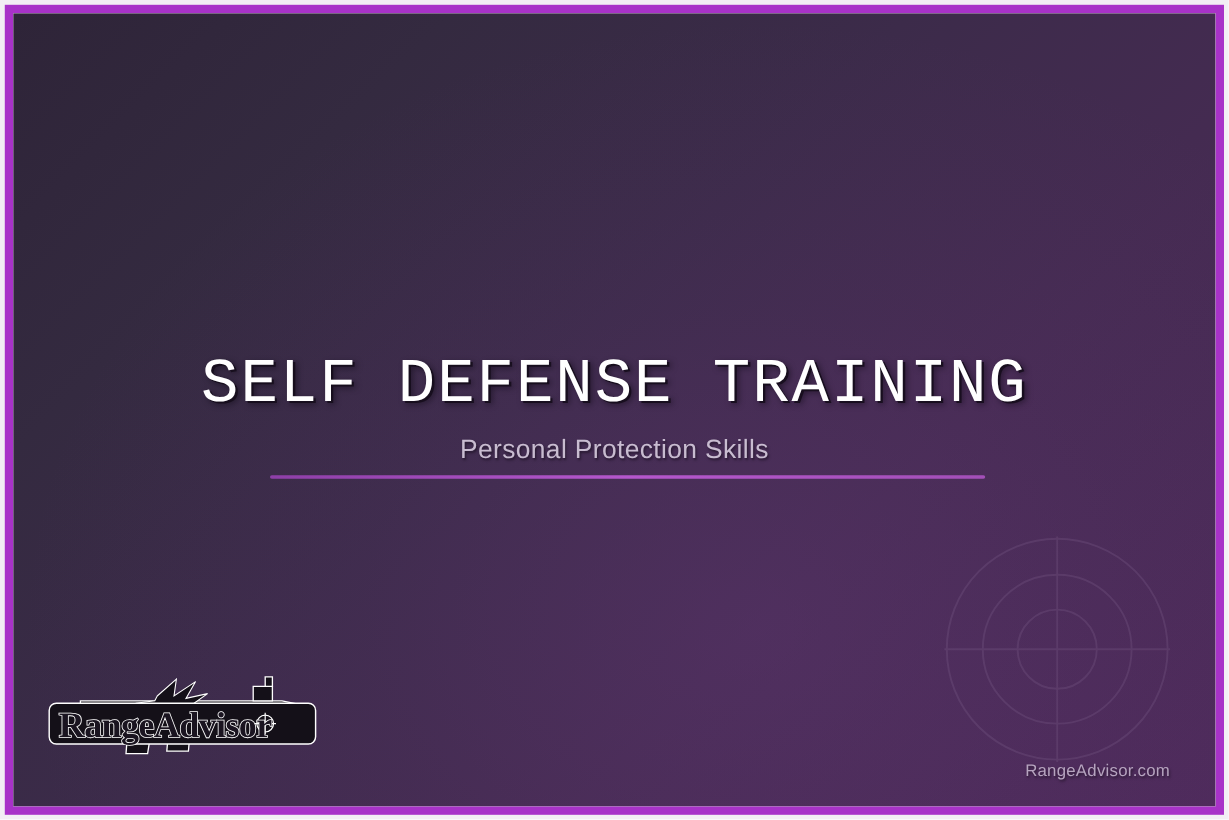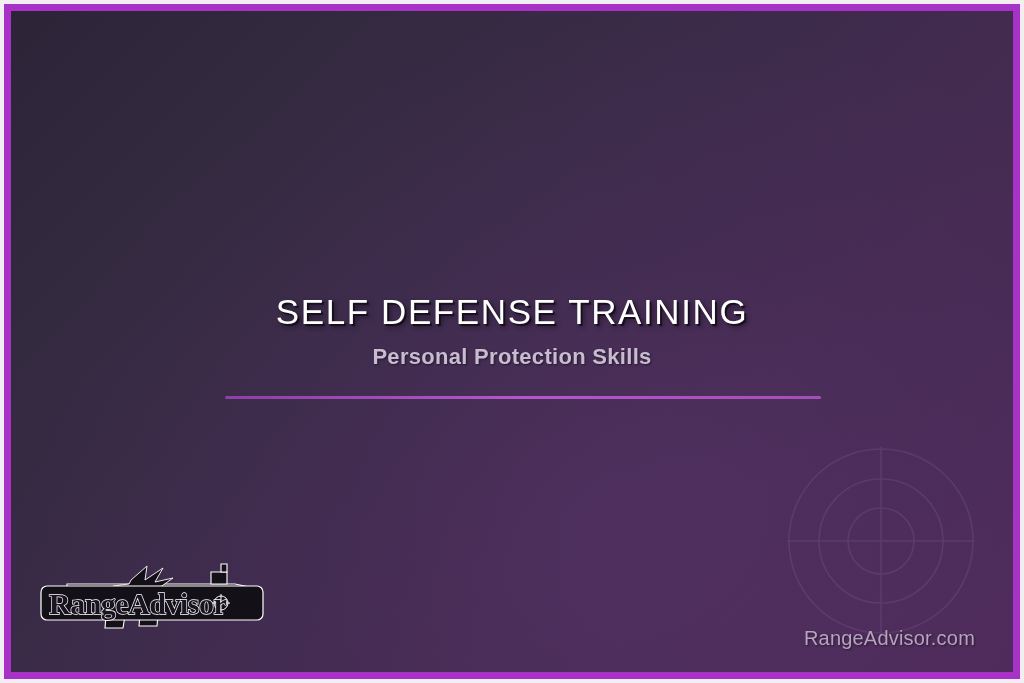--- a/index.html
+++ b/index.html
@@ -71,33 +71,34 @@
   
   #title-block {
     position: absolute;
     left: 0;
     right: 0;
     top: 282px;
     text-align: center;
   }
   #slide-title {
     margin: 0;
-    font-size: 35px;
+    font-size: 52px;
     font-weight: 400;
     letter-spacing: 1.6px;
     color: #ffffff;
     line-height: 1.06;
     text-shadow: 2px 2px 0 rgba(20,12,26,0.85),
                  3px 3px 5px rgba(10,5,14,0.55);
     white-space: nowrap;
+    font-family: Liberation Mono, monospace;
   }
   #slide-subtitle {
     margin: 14px 0 0 0;
     font-size: 22px;
-    font-weight: 700;
+    font-weight: 400;
     letter-spacing: 0.3px;
     color: #c8bcd0;
     text-shadow: 1px 1px 2px rgba(18,10,24,0.6);
     white-space: nowrap;
   }
   #accent-divider {
     position: absolute;
     left: 214px;
     top: 385px;
     width: 596px;
@@ -114,21 +115,21 @@
     width: 236px;
     height: 96px;
   }
   #brand-logo svg { display: block; width: 100%; height: 100%; }
 
   
   #site-watermark {
     position: absolute;
     right: 38px;
     bottom: 22px;
-    font-size: 20px;
+    font-size: 14px;
     letter-spacing: 0.2px;
     color: #b6a4bf;
     text-shadow: 1px 1px 2px rgba(16,9,20,0.55);
     white-space: nowrap;
   }
 </style>
 </head>
 <body>
 
 <div id="slide-frame">

